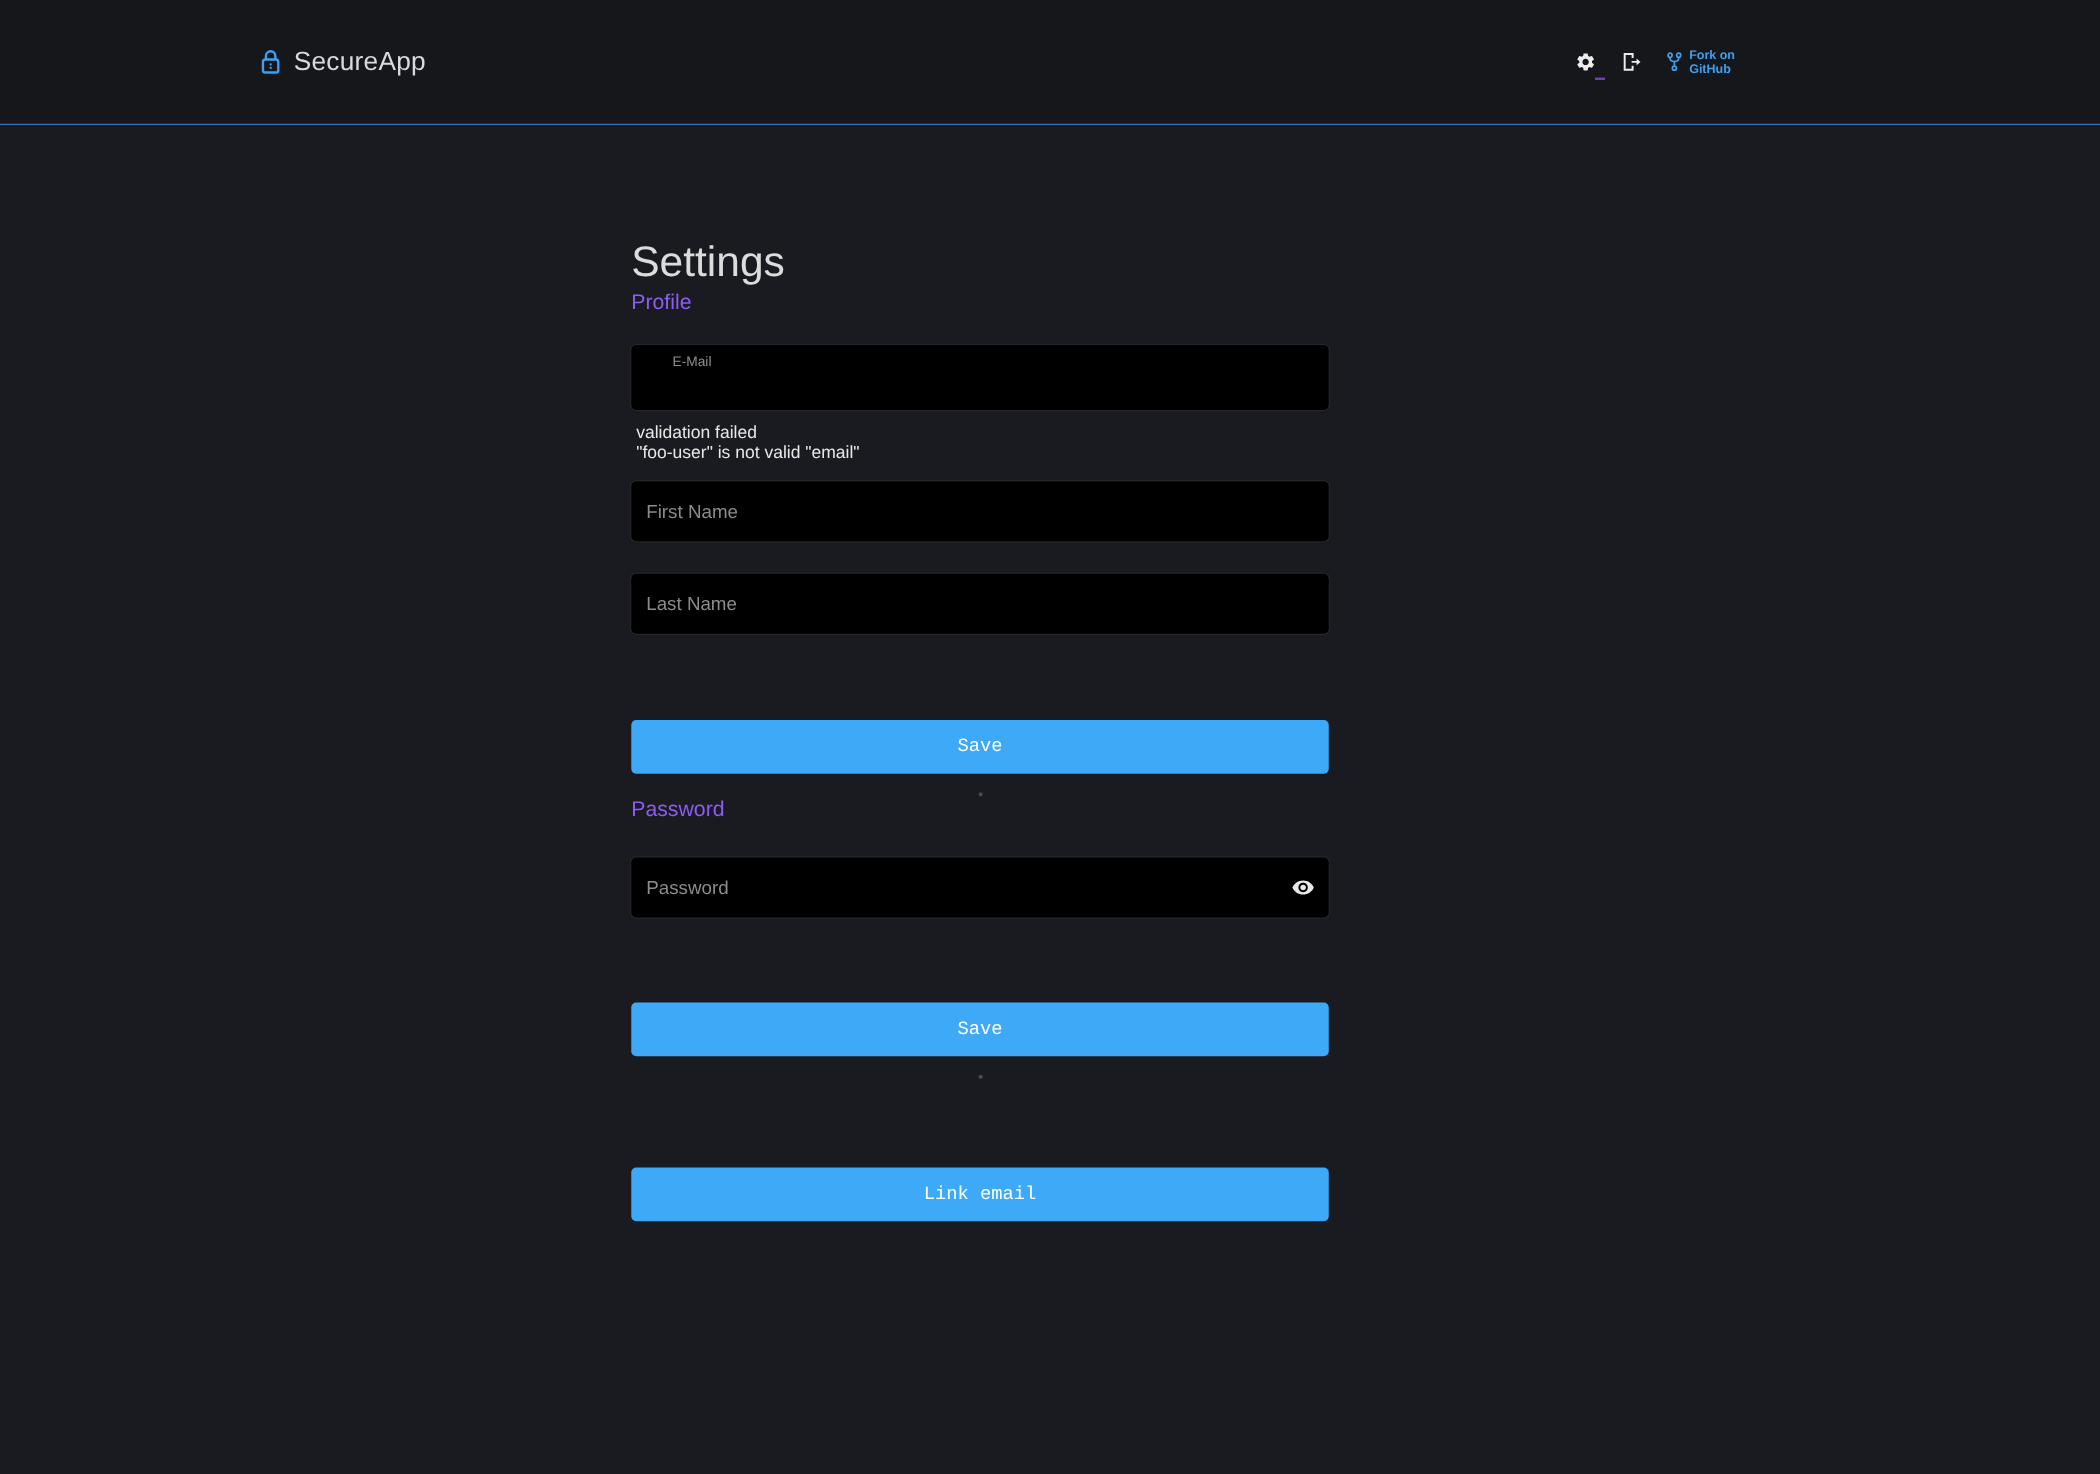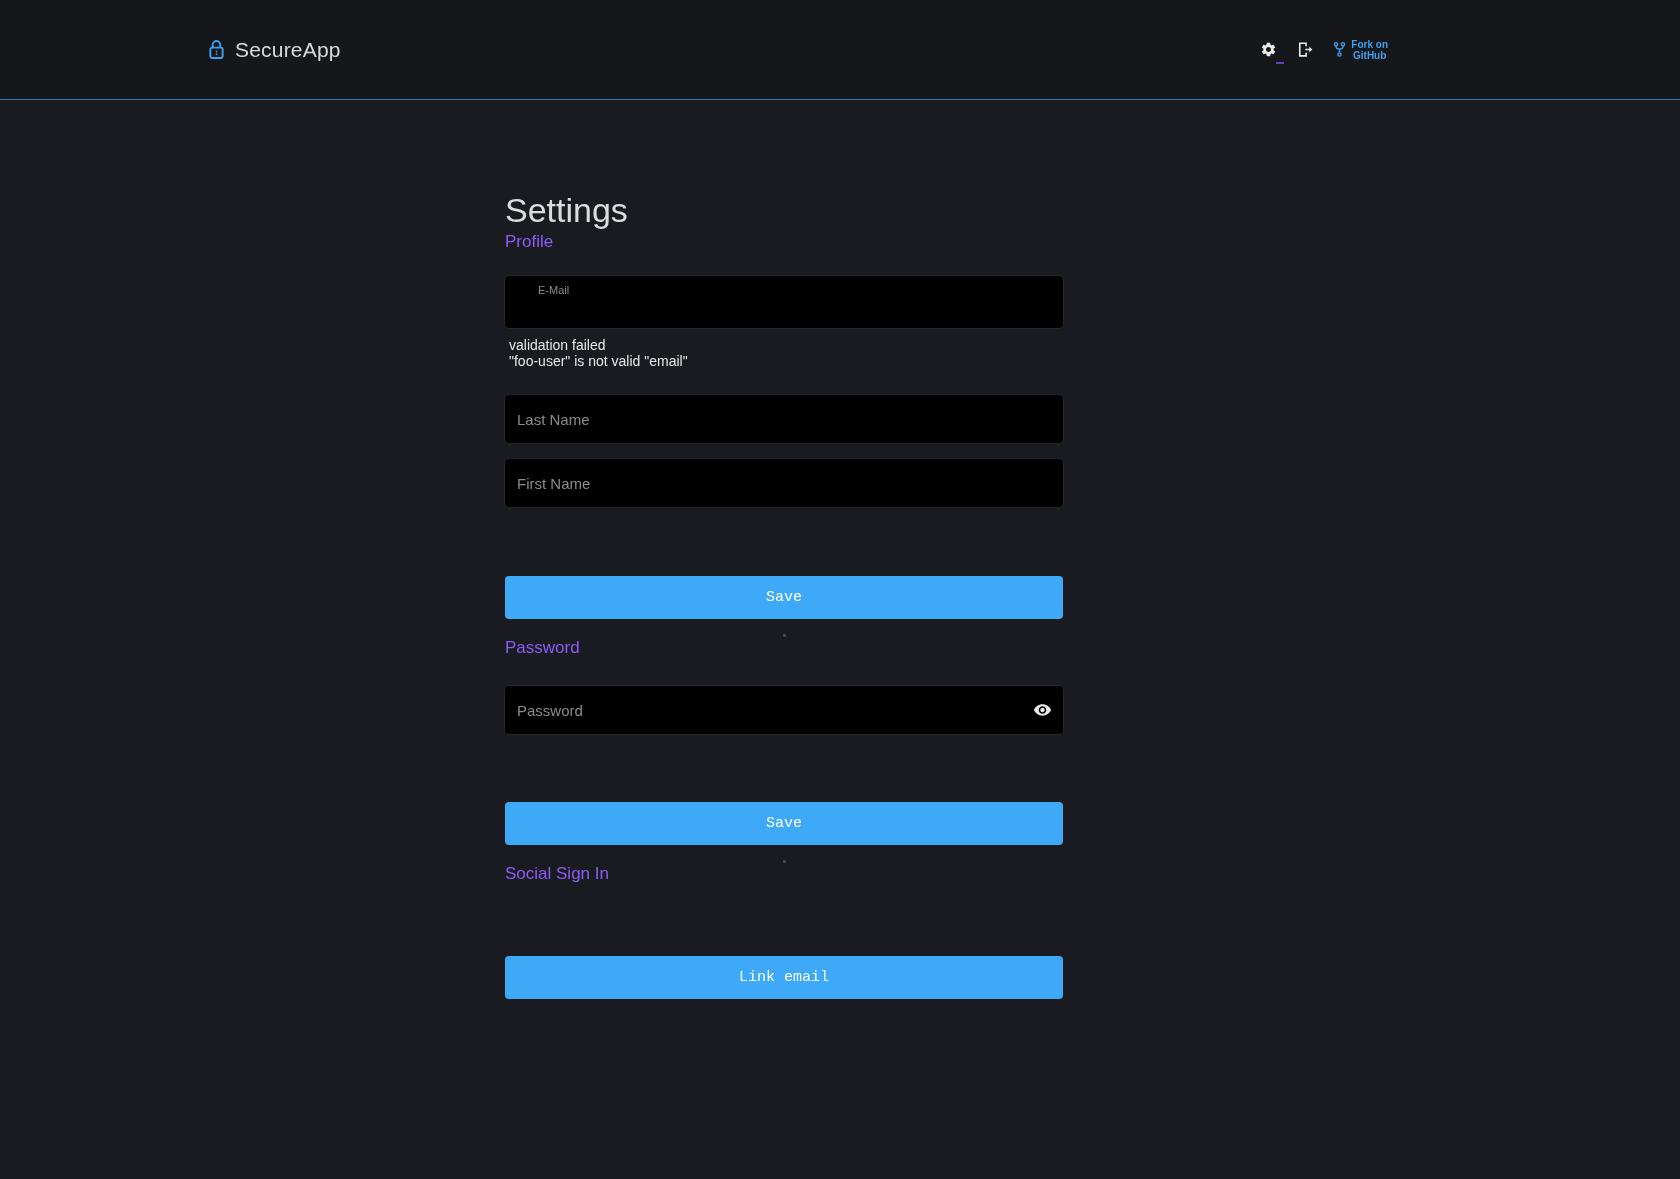--- a/index.html
+++ b/index.html
@@ -55,21 +55,20 @@
     width: 8px;
     height: 2px;
     background: #6a3fb5;
   }
   .fork-link {
     display: flex;
     align-items: center;
     gap: 4px;
     text-decoration: none;
     cursor: pointer;
-    text-align: center;
   }
   .fork-text {
     color: #3da0f0;
     font-size: 10px;
     font-weight: 700;
     line-height: 11px;
   }
 
   
   .content {
@@ -248,26 +247,26 @@
 
   <div class="field field-email">
     <div class="float-label">E-Mail</div>
   </div>
 
   <div class="error-block">
     <div>validation failed</div>
     <div>"foo-user" is not valid "email"</div>
   </div>
 
+  <div class="field field-plain field-first">
+    <input class="bare-input" type="text" placeholder="First Name" style="">
+  </div>
+
   <div class="field field-plain field-last">
     <input class="bare-input" type="text" placeholder="Last Name" style="">
-  </div>
-
-  <div class="field field-plain field-first">
-    <input class="bare-input" type="text" placeholder="First Name" style="">
   </div>
 
   <button class="primary-btn btn-save-profile">Save</button>
 
   <div class="dot"></div>
 
   <h2 class="section-heading heading-password">Password</h2>
 
   <div class="field field-plain field-password">
     <input class="bare-input" type="password" placeholder="Password" style="">
@@ -277,17 +276,16 @@
           <path d="M12 5.5c-4.4 0-8.2 2.6-9.8 6.5 1.6 3.9 5.4 6.5 9.8 6.5s8.2-2.6 9.8-6.5c-1.6-3.9-5.4-6.5-9.8-6.5zm0 10.8c-2.4 0-4.3-1.9-4.3-4.3S9.6 7.7 12 7.7s4.3 1.9 4.3 4.3-1.9 4.3-4.3 4.3zm0-6.9c-1.4 0-2.6 1.2-2.6 2.6s1.2 2.6 2.6 2.6 2.6-1.2 2.6-2.6-1.2-2.6-2.6-2.6z"></path>
         </svg>
       </span>
     </button>
   </div>
 
   <button class="primary-btn btn-save-password">Save</button>
 
   <div class="dot"></div>
 
-  <h2 class="section-heading heading-social">Social Sign In</h2>
 
   <button class="primary-btn btn-link-github">Link email</button>
 
 </div>
 
 </body></html>

